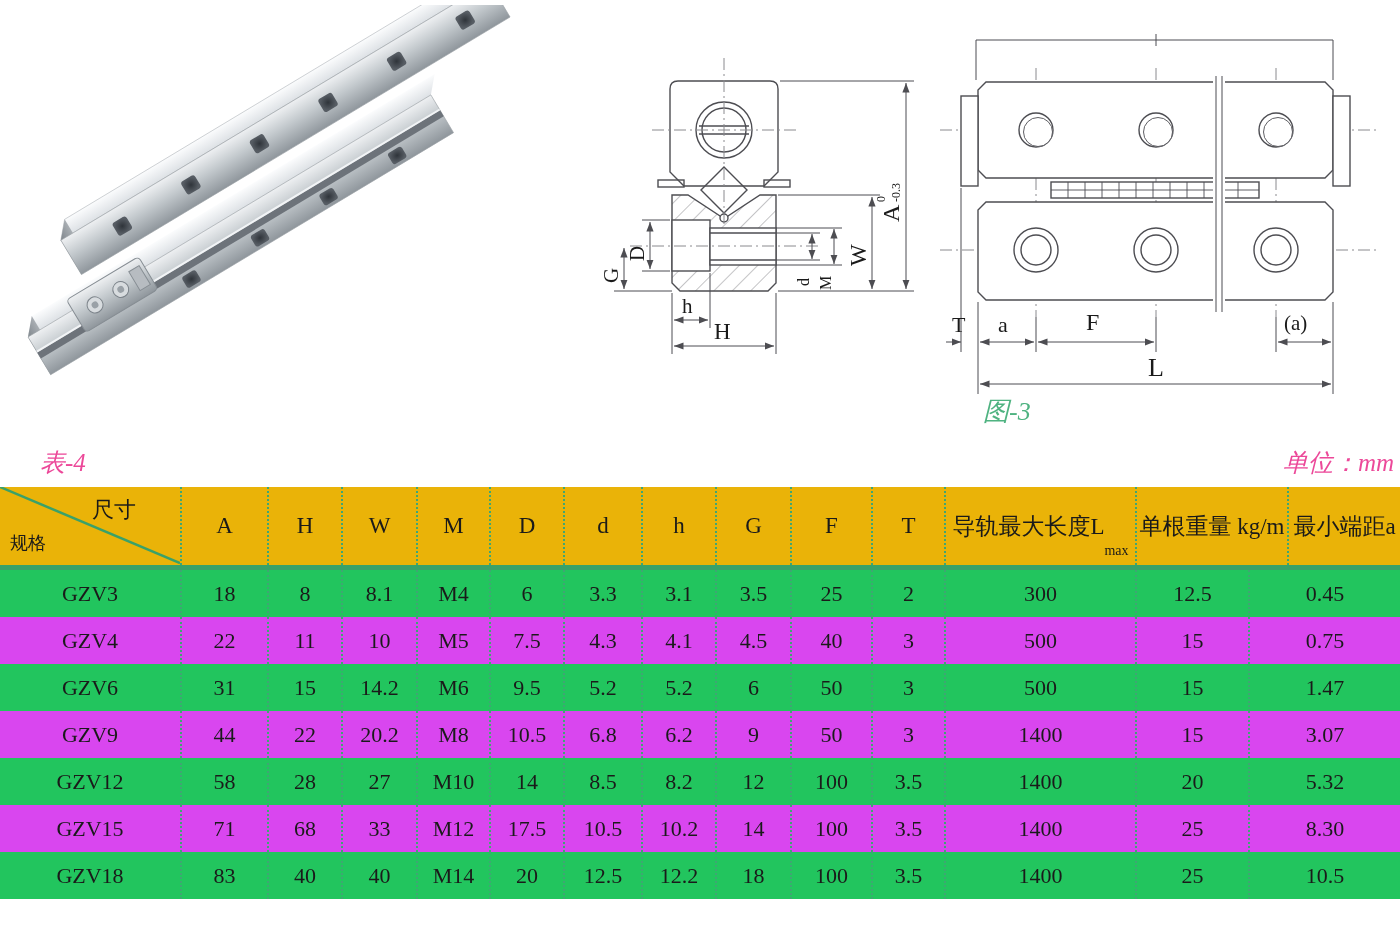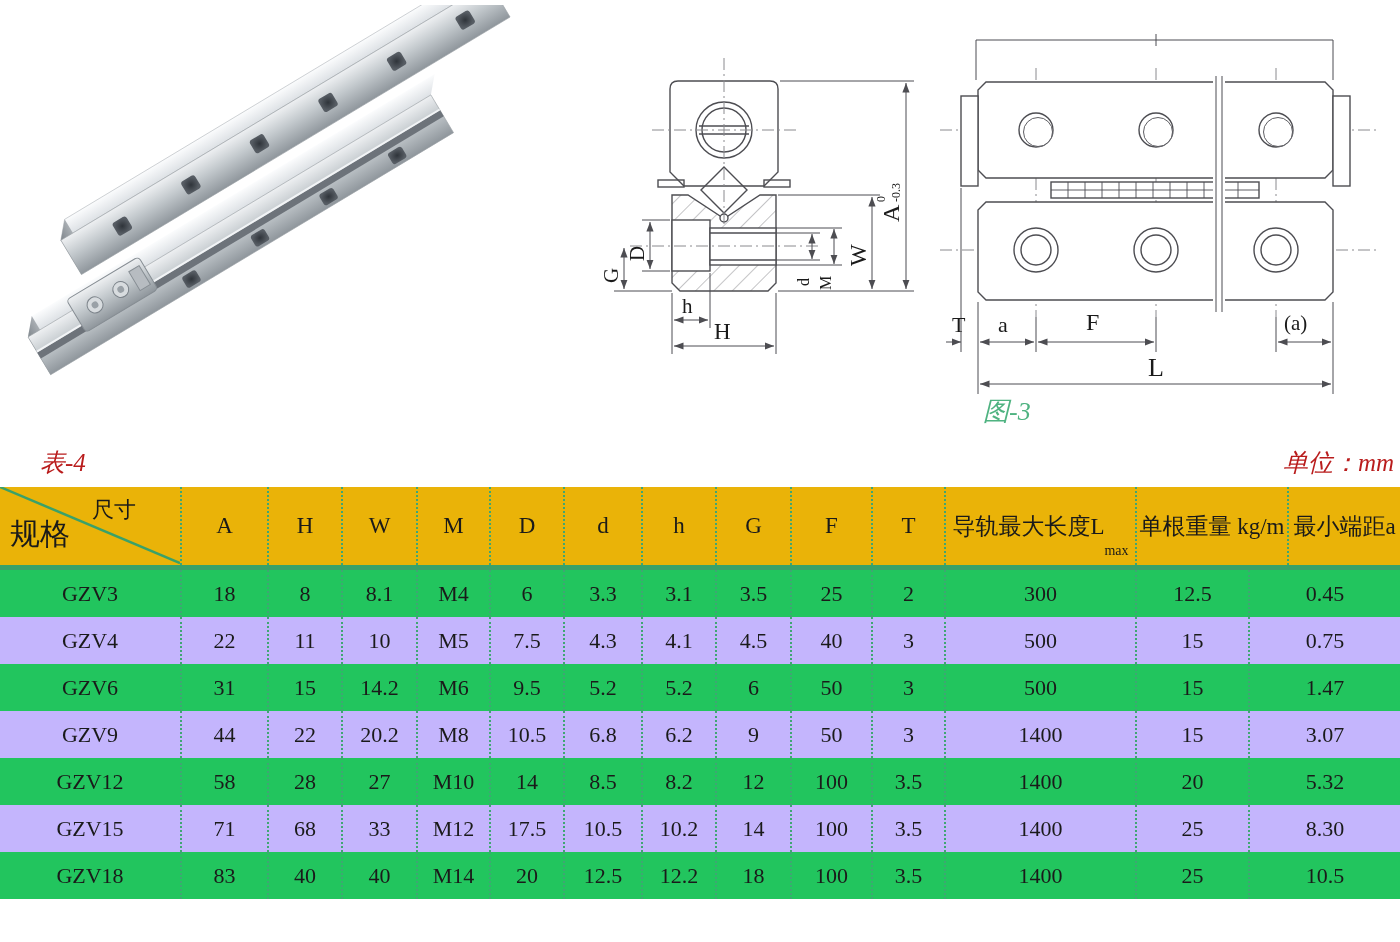--- a/index.html
+++ b/index.html
@@ -9,38 +9,38 @@
 
   
   .hero{position:absolute;left:10px;top:5px;}
   .cs-draw{position:absolute;left:572px;top:46px;}
   .sv-draw{position:absolute;left:928px;top:12px;}
 
   
   .caption-row{position:absolute;top:446px;left:0;width:1400px;display:flex;
                justify-content:space-between;align-items:flex-end;box-sizing:border-box;
                padding:0 6px 0 40px;}
-  .green-italic{color:#b91c1c;font-style:italic;font-size:25px;}
+  .green-italic{color:#ec4899;font-style:italic;font-size:25px;}
 
   
   .gtable{position:absolute;top:487px;left:0;width:1400px;}
   .thead{display:flex;height:78px;background:#eab308;border-bottom:5px solid #3aa169;}
-  .trow{display:flex;height:47px;background:#c4b5fd;}
+  .trow{display:flex;height:47px;background:#d946ef;}
   .trow.sage{background:#22c55e;}
   .cell{display:flex;align-items:center;justify-content:center;box-sizing:border-box;
         font-size:22px;}
   .thead .cell{font-size:23px;}
   .cell + .cell{border-left:2px dotted #3fa673;}
   .c0{width:180px;}.c1{width:87px;}.c2{width:74px;}.c3{width:75px;}.c4{width:73px;}
   .c5{width:74px;}.c6{width:78px;}.c7{width:74px;}.c8{width:75px;}.c9{width:81px;}
   .c10{width:73px;}.c11{width:191px;}.c12{width:113px;}.c13{width:152px;}
   .corner{position:relative;border-left:none !important;}
   .corner svg{position:absolute;inset:0;}
   .corner .top-label{position:absolute;top:8px;right:44px;font-size:22px;}
-  .corner .bottom-label{position:absolute;bottom:10px;left:10px;font-size:30px;}
+  .corner .bottom-label{position:absolute;bottom:10px;left:10px;font-size:18px;}
   .sub{font-size:14px;align-self:flex-end;padding-bottom:6px;}
 
   .note{position:absolute;left:40px;top:903px;font-size:24px;letter-spacing:1px;}
 </style>
 </head>
 <body>
 
 <div class="page">
 
   <svg class="hero" width="540" height="380" viewBox="0 0 540 380">

